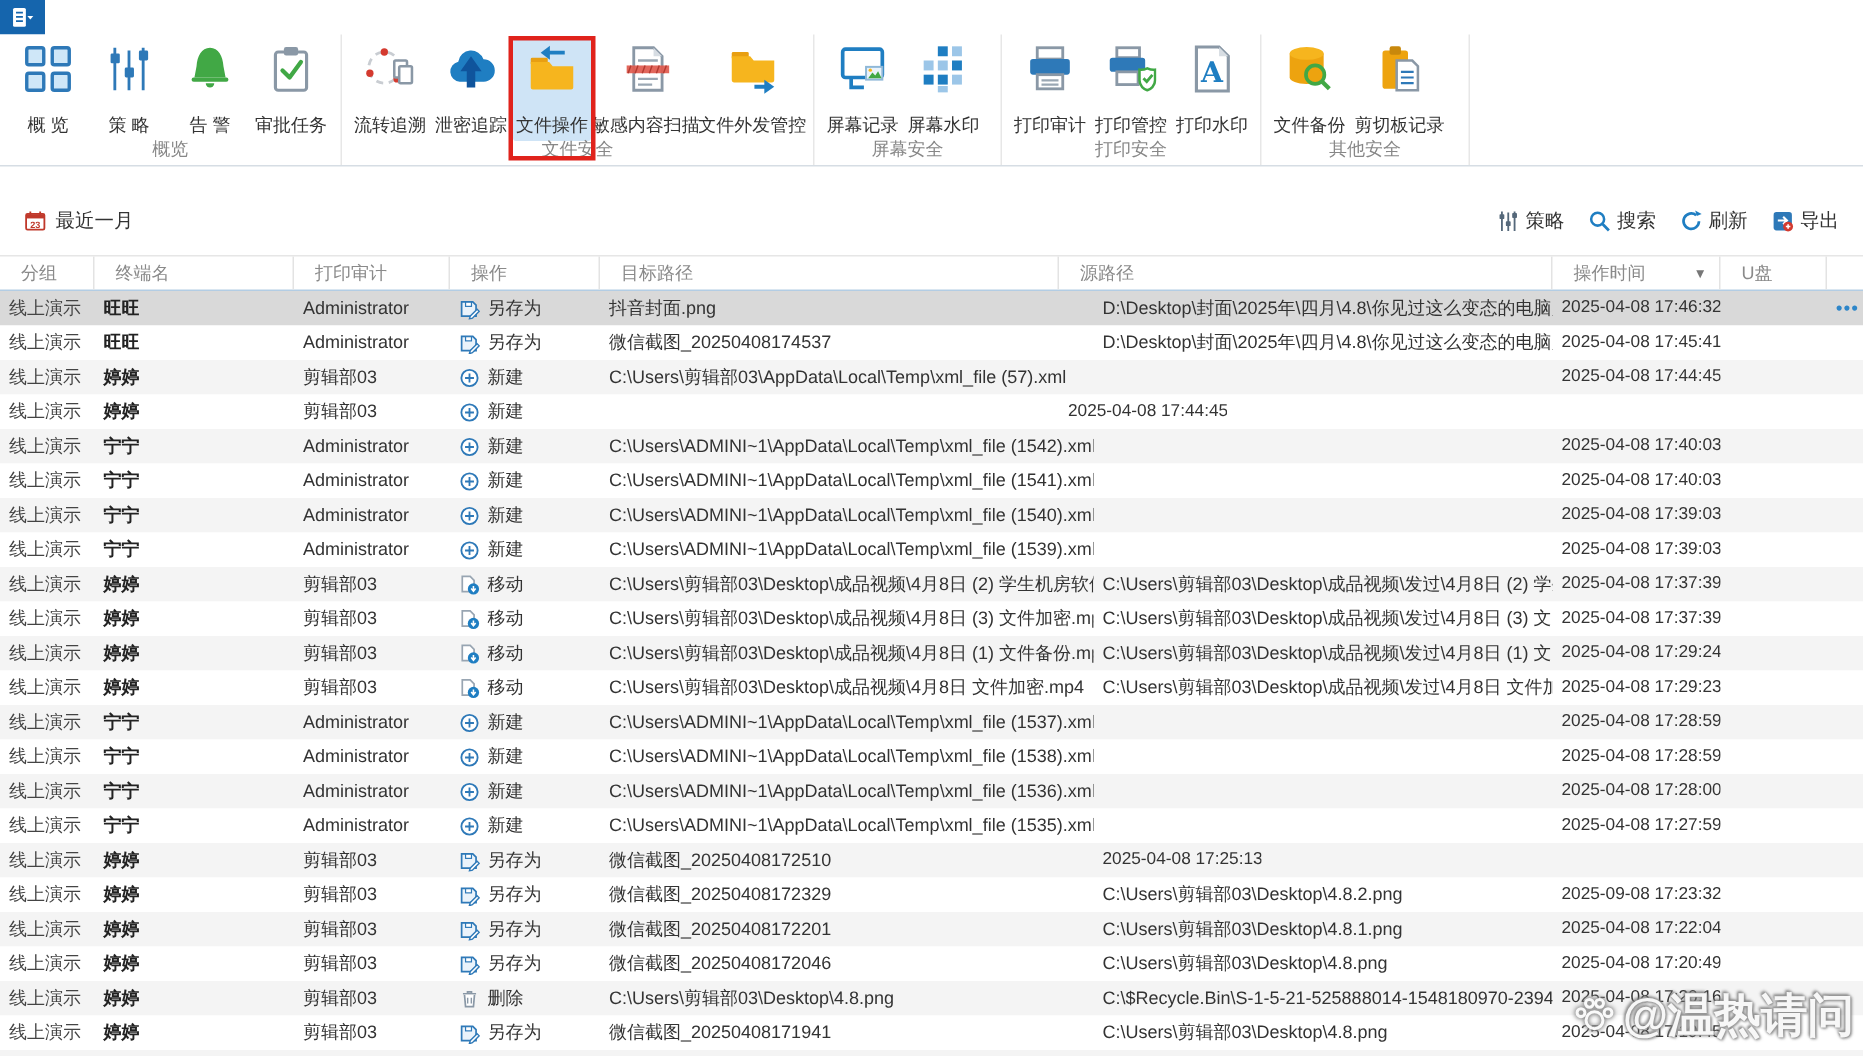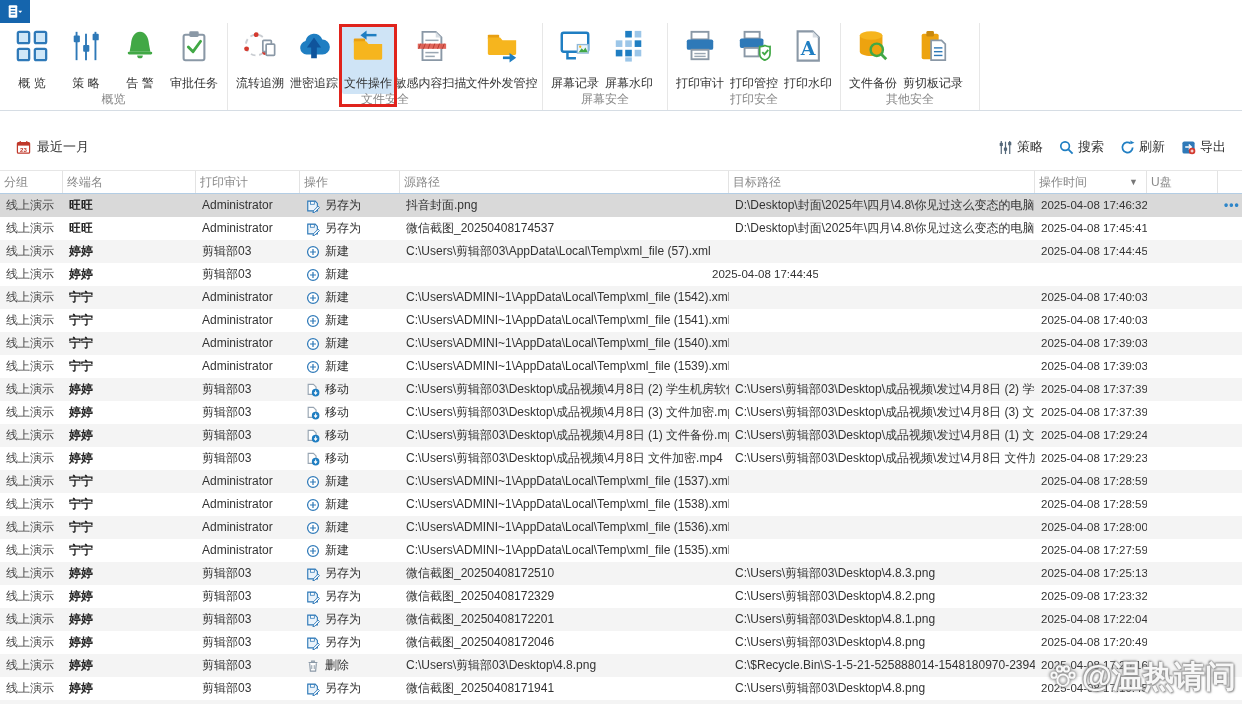--- a/index.html
+++ b/index.html
@@ -31,21 +31,21 @@
   
   .filterbar{height:30px;margin-top:21px;display:flex;align-items:center;justify-content:space-between;padding:0 16px;}
   .fleft{display:flex;align-items:center;gap:6px;font-size:13px;color:#333;cursor:pointer;}
   .fright{display:flex;align-items:center;gap:16px;}
   .faction{display:flex;align-items:center;gap:4px;font-size:13px;color:#333;cursor:pointer;}
   .icn.sm, .icn.sm svg{width:15px;height:15px;display:block;}
 
   
   .table{margin-top:8px;}
   .thead{display:flex;height:22px;border-top:1px solid #e6e6e6;border-bottom:1px solid #b3cde4;align-items:center;}
-  .th{display:flex;align-items:center;height:100%;box-sizing:border-box;padding-left:4px;font-size:12px;color:#8a8a8a;
+  .th{display:flex;align-items:center;height:100%;box-sizing:border-box;padding-left:14px;font-size:12px;color:#8a8a8a;
      border-right:1px solid #e3e3e3;overflow:hidden;white-space:nowrap;text-align:right;}
   .th:last-child{border-right:none;}
   .caret{margin-left:auto;margin-right:8px;font-size:9px;color:#777;}
   .tbody{overflow:hidden;height:512px;}
   .trow{display:flex;height:23px;line-height:23px;background:#fff;cursor:default;}
   .trow.odd{background:#f4f4f4;}
   .trow.sel{background:#d9d9d9;}
   .td{box-sizing:border-box;padding-left:6px;padding-right:4px;font-size:12px;color:#333;
       overflow:hidden;white-space:nowrap;display:flex;align-items:center;}
   .td.c0{color:#444;}
@@ -392,25 +392,25 @@
         </div>
         <div class="th" style="width: 133px;">
           <span>终端名</span>
         </div>
         <div class="th" style="width: 104px;">
           <span>打印审计</span>
         </div>
         <div class="th" style="width: 100px;">
           <span>操作</span>
         </div>
+        <div class="th" style="width: 306px;">
+          <span>目标路径</span>
+        </div>
         <div class="th" style="width: 329px;">
           <span>源路径</span>
-        </div>
-        <div class="th" style="width: 306px;">
-          <span>目标路径</span>
         </div>
         <div class="th" style="width: 112px;">
           <span>操作时间</span>
           <span class="caret">▼</span>
         </div>
         <div class="th" style="width: 71px;">
           <span>U盘</span>
         </div>
         <div class="th" style="width: 24px;">
           <span></span>
@@ -736,21 +736,20 @@
             <span class="icn op">
               <svg viewBox="0 0 16 16">
                 <path d="M2 2.5 h8.5 L13 5 V13.5 H2 Z" fill="#eaf3fb" stroke="#2e79b8" stroke-width="1.3"></path>
                 <rect x="5" y="2.8" width="4.5" height="3.2" fill="#fff" stroke="#2e79b8" stroke-width="0.9"></rect>
                 <path d="M8.6 13.4 L13.8 8.2 l1.6 1.6 L10.2 15 l-2.3 .7 Z" fill="#fff" stroke="#2e79b8" stroke-width="1.1"></path>
               </svg>
             </span>
             <span>另存为</span>
           </div>
           <div class="td c4" style="width: 329px;">微信截图_20250408172510</div>
-          <div class="td c5" style="width: 306px;">C:\Users\剪辑部03\Desktop\4.8.3.png</div>
           <div class="td c6" style="width: 112px;">2025-04-08 17:25:13</div>
           <div class="td c7" style="width: 71px;"></div>
           <div class="td c8" style="width: 24px;"></div>
         </div>
         <div class="trow">
           <div class="td c0" style="width: 63px;">线上演示</div>
           <div class="td c1" style="width: 133px;">婷婷</div>
           <div class="td c2" style="width: 104px;">剪辑部03</div>
           <div class="td c3" style="width: 100px;">
             <span class="icn op">

